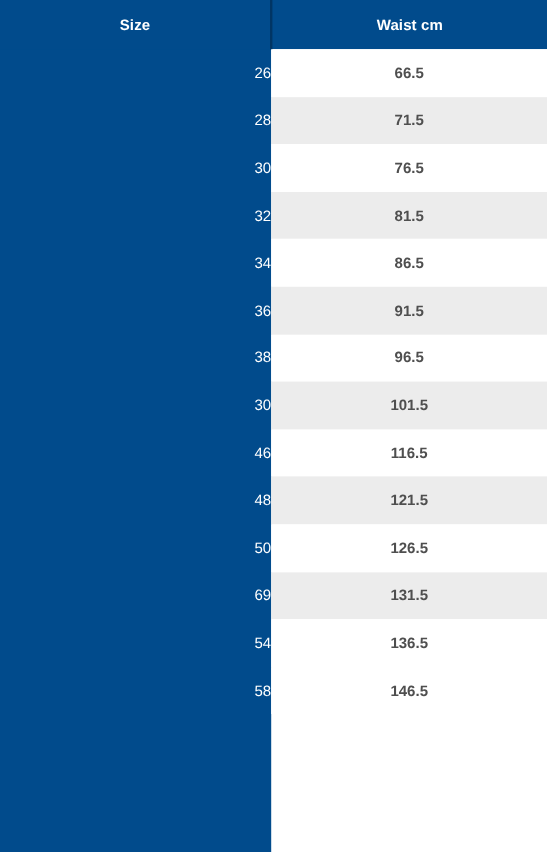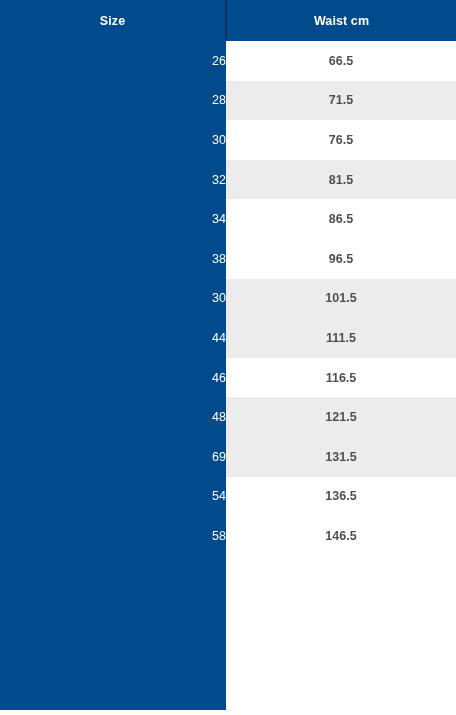--- a/index.html
+++ b/index.html
@@ -121,39 +121,43 @@
           <td class="cell-waist">76.5</td>
         </tr>
         <tr class="row row-alt">
           <td class="cell-size">32</td>
           <td class="cell-waist">81.5</td>
         </tr>
         <tr class="row">
           <td class="cell-size">34</td>
           <td class="cell-waist">86.5</td>
         </tr>
+        <tr class="row row-alt">
+          <td class="cell-size">36</td>
+          <td class="cell-waist">91.5</td>
+        </tr>
         <tr class="row">
           <td class="cell-size">38</td>
           <td class="cell-waist">96.5</td>
         </tr>
         <tr class="row row-alt">
           <td class="cell-size">30</td>
           <td class="cell-waist">101.5</td>
         </tr>
-        <tr class="row row-alt">
-          <td class="cell-size">44</td>
-          <td class="cell-waist">111.5</td>
-        </tr>
         <tr class="row">
           <td class="cell-size">46</td>
           <td class="cell-waist">116.5</td>
         </tr>
         <tr class="row row-alt">
           <td class="cell-size">48</td>
           <td class="cell-waist">121.5</td>
+        </tr>
+        <tr class="row">
+          <td class="cell-size">50</td>
+          <td class="cell-waist">126.5</td>
         </tr>
         <tr class="row row-alt">
           <td class="cell-size">69</td>
           <td class="cell-waist">131.5</td>
         </tr>
         <tr class="row">
           <td class="cell-size">54</td>
           <td class="cell-waist">136.5</td>
         </tr>
         <tr class="row">

